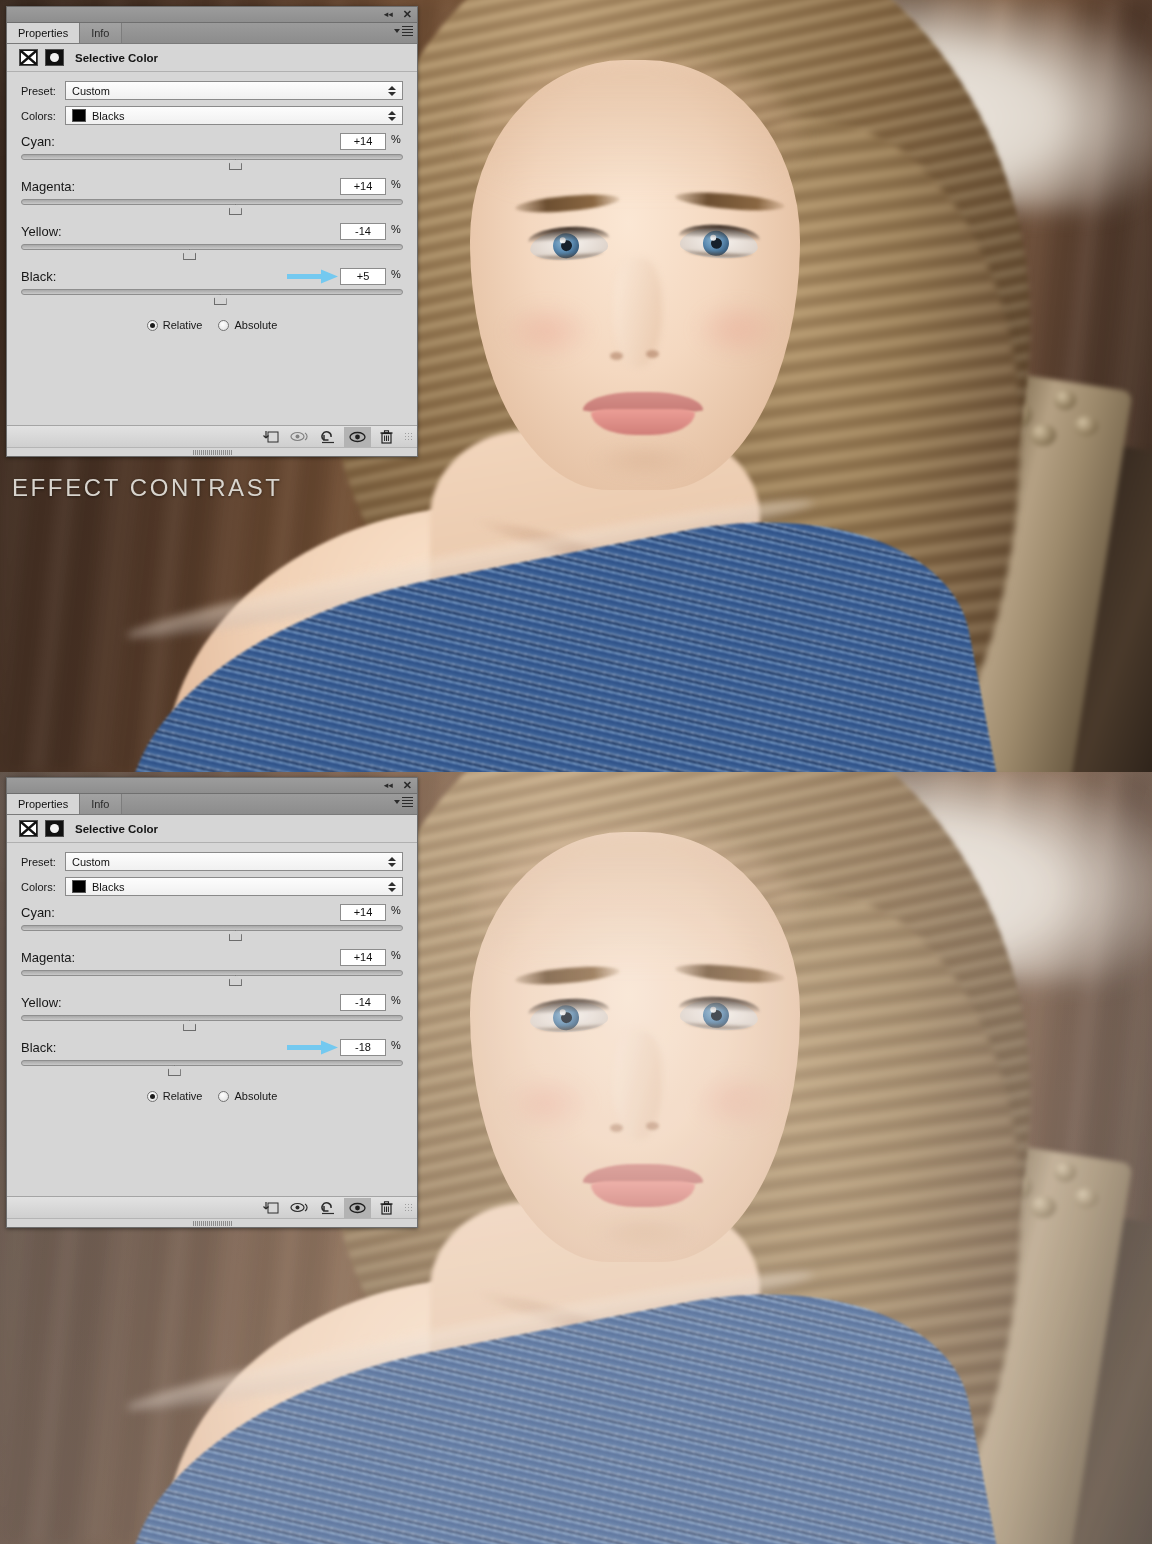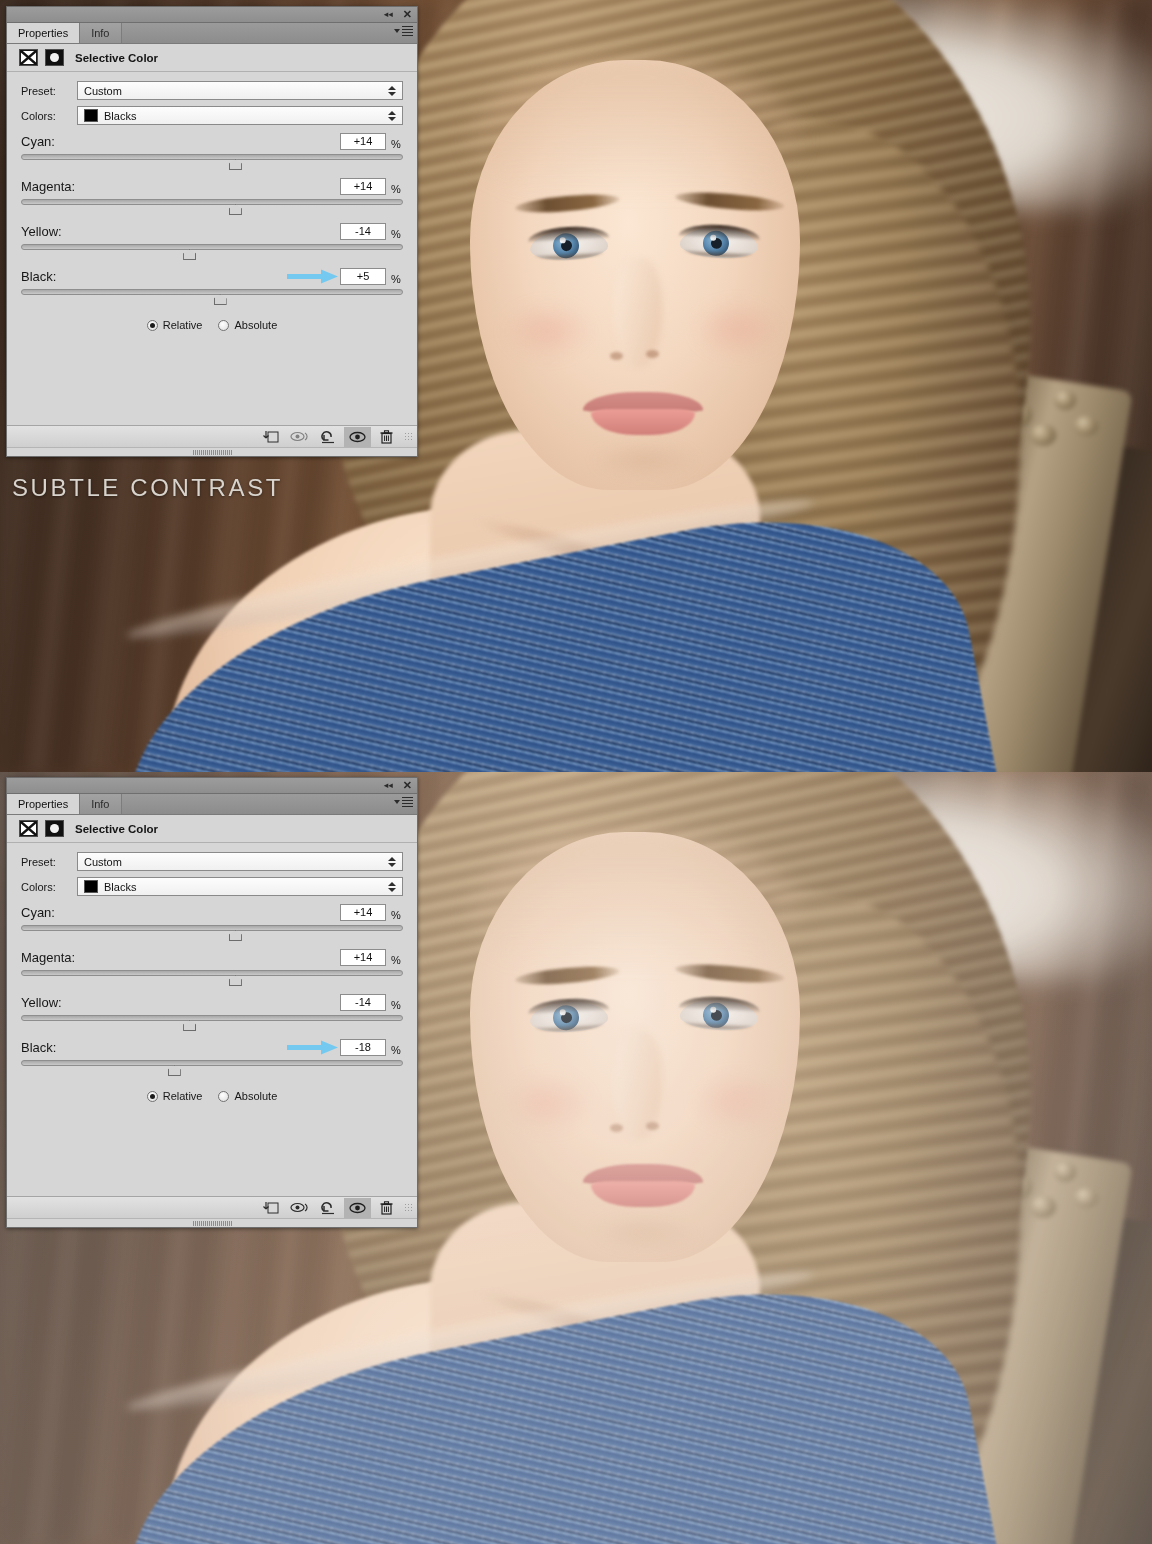--- a/index.html
+++ b/index.html
@@ -311,42 +311,42 @@
     width: 19px; height: 17px;
     background: #111; border: 1px solid #4d4d4d;
     display:flex; align-items:center; justify-content:center;
   }
   .mask-thumb i { display:block; width:9px; height:9px; border-radius:50%; background:#f2f2f2; }
   .adj-title { font-size: 11.5px; font-weight: bold; color:#141414; margin-left:4px; }
 
   .ps-body { padding: 9px 14px 0 14px; background:#d6d6d6; }
 
   .field-row { display:flex; align-items:center; margin-bottom: 6px; }
-  .field-label { width: 56px; font-size: 11px; color:#171717; }
+  .field-label { width: 44px; font-size: 11px; color:#171717; }
   .ps-select {
     flex: 1; height: 19px;
     background: linear-gradient(180deg,#fdfdfd,#f0f0f0);
     border: 1px solid #8a8a8a;
     display: flex; align-items: center;
     padding: 0 6px;
     font-size: 11px; color:#111;
     position: relative;
   }
   .swatch-black { width:14px; height:13px; background:#000; margin-right:6px; border:1px solid #555; }
   .spin {
     position:absolute; right:6px; top:50%; transform:translateY(-50%);
     display:flex; flex-direction:column; gap:2px;
   }
   .spin .up { width:0;height:0;border-left:4px solid transparent;border-right:4px solid transparent;border-bottom:4px solid #2e2e2e; }
   .spin .dn { width:0;height:0;border-left:4px solid transparent;border-right:4px solid transparent;border-top:4px solid #2e2e2e; }
 
   .slider-group { margin-top: 7px; }
   .slider-head { display:flex; align-items:center; height: 18px; position: relative; }
   .slider-name { font-size: 13px; color:#171717; }
-  .num-wrap { position:absolute; right: 0; display:flex; align-items:flex-end; gap:5px; }
+  .num-wrap { position:absolute; right: 0; display:flex; align-items:flex-start; gap:5px; }
   .num-box {
     width: 46px; height: 17px;
     background: #fff; border: 1px solid #8c8c8c;
     font-size: 11px; color:#111;
     display:flex; align-items:center; justify-content:center;
   }
   .pct { font-size: 11px; color:#171717; width:12px; }
   .arrow-hint {
     position: absolute; right: 64px; top: 2px;
     width: 52px; height: 15px;
@@ -516,21 +516,21 @@
           <div class="lip-bot"></div>
         </div>
       <div class="chin-shade"></div>
       <div class="sweater-edge"></div>
       <div class="sweater"></div>
       <div class="matte-wash"></div>
       <div class="matte-lift"></div>
     </div>
   </div>
 
-  <div class="caption caption-1">SUBTLE CONTRAST</div>
+  <div class="caption caption-1">EFFECT CONTRAST</div>
 
   <div class="ps-panel panel-1">
 
     <div class="ps-titlebar">
       <span class="tb-icon">◂◂</span>
       <span class="tb-icon close">✕</span>
     </div>
 
     <div class="ps-tabrow">
       <div class="ps-tab active">

